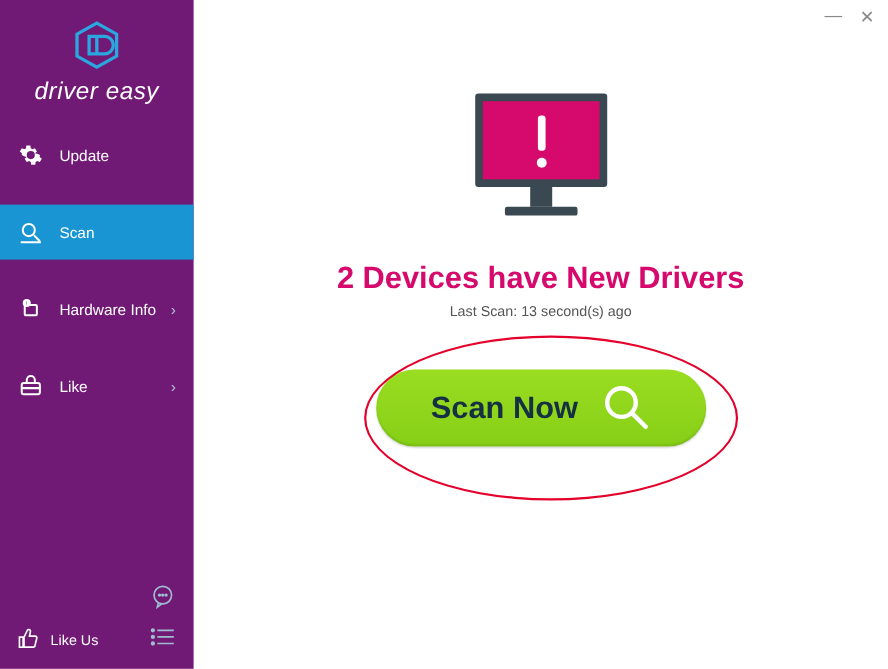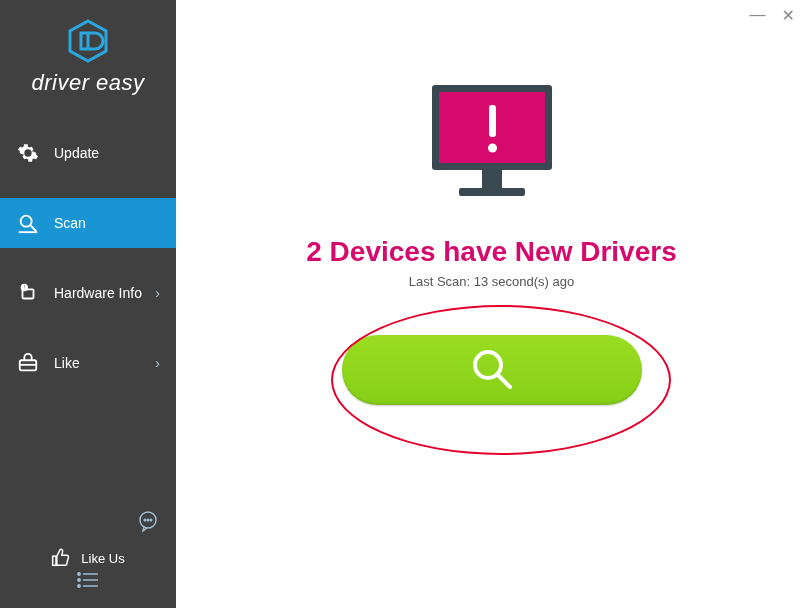--- a/index.html
+++ b/index.html
@@ -21,26 +21,25 @@
     top: 6px; right: 12px;
     display: flex;
     gap: 16px;
     color: #888;
     font-size: 16px;
     z-index: 10;
   }
   .titlebar-controls span { cursor: pointer; }
   .sidebar {
     width: 176px;
-    background: #404040;
+    background: #701a75;
     color: #fff;
     display: flex;
     flex-direction: column;
     position: relative;
-    gap: 12px;
   }
   .brand {
     padding: 18px 0 14px 0;
     text-align: center;
   }
   .brand-logo {
     margin-bottom: 6px;
     display:flex;
     justify-content:center;
   }
@@ -82,21 +81,21 @@
     margin-left: auto;
     font-size: 14px;
     color: #b0c4d4;
   }
   .sidebar-bottom {
     position: absolute;
     bottom: 14px;
     left: 0; right: 0;
     padding: 0 16px;
   }
-  .sb-row { display:flex; align-items:center; justify-content:center;flex-direction:column; }
+  .sb-row { display:flex; align-items:center; justify-content:space-between; }
   .sb-feedback { text-align:right; margin-bottom:10px; }
   .like-us {
     display:flex;
     align-items:center;
     gap:10px;
     font-size:13px;
     color:#fff;
     cursor:pointer;
   }
   .content {
@@ -260,20 +259,21 @@
         <rect x="42" y="108" width="66" height="8" rx="2" fill="#3a4851"></rect>
         <rect x="72" y="25" width="7" height="32" rx="3" fill="#fff"></rect>
         <circle cx="75.5" cy="68" r="4.5" fill="#fff"></circle>
       </svg>
     </div>
 
     <div class="headline">2 Devices have New Drivers</div>
     <div class="last-scan">Last Scan: 13 second(s) ago</div>
 
     <button class="scan-btn">
+      <span class="label">Scan Now</span>
       <span>
         <svg width="44" height="44" viewBox="0 0 44 44" fill="none" stroke="#fff" stroke-width="4">
           <circle cx="18" cy="18" r="13"></circle>
           <line x1="28" y1="28" x2="40" y2="40" stroke-linecap="round"></line>
         </svg>
       </span>
     </button>
 
     <div class="annotation-circle" style="left:155px; top:305px; width:340px; height:150px;"></div>
   </div>

